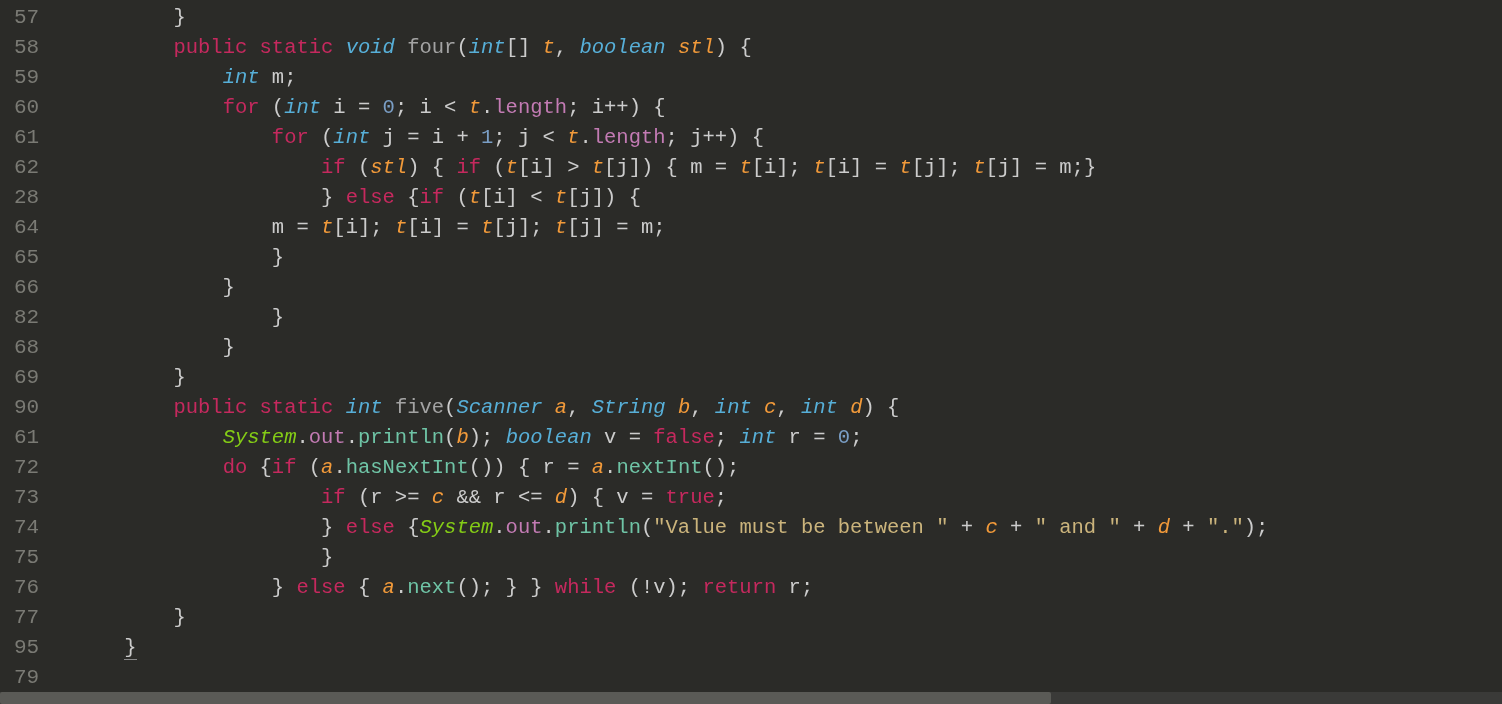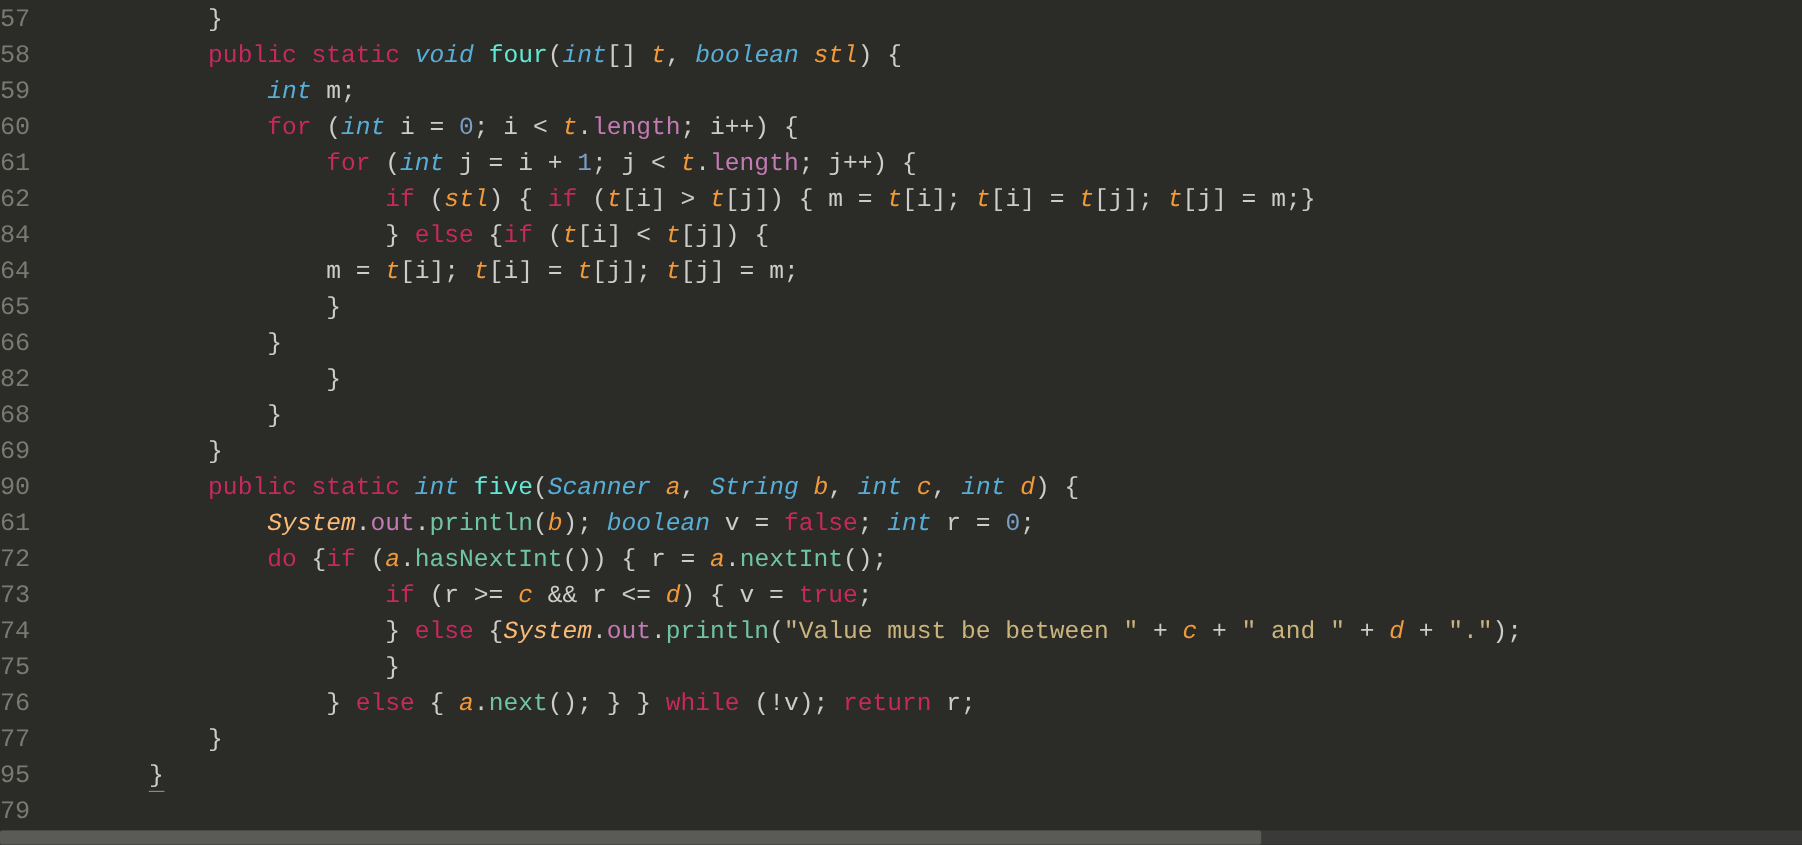--- a/index.html
+++ b/index.html
@@ -15,43 +15,43 @@
     position: relative;
   }
   .editor {
     display: flex;
     height: 100%;
   }
   .gutter {
     width: 65px;
     background: #2b2b28;
     color: #7a7a74;
-    text-align: left;
+    text-align: center;
     padding-right: 12px;
     padding-top: 3px;
     flex-shrink: 0;
     user-select: none;
     font-size: 21px;
   }
   .gutter div { height: 30px; }
   .code {
     flex: 1;
     padding-top: 3px;
     padding-left: 10px;
     white-space: pre;
     position: relative;
   }
   .code-line {
     height: 30px;
     display: block;
   }
   .k  { color: #c5295e; margin-top: 11px; }       
   .kt { color: #57afd8; font-style: italic; } 
-  .tv { color: #fdba74; font-style: italic; } 
-  .fn { color: #5eead4; }       
+  .tv { color: #84cc16; font-style: italic; } 
+  .fn { color: #a3a3a3; }       
   .mn { color: #6fc4a6; }       
   .pm { color: #f29a3a; font-style: italic; } 
   .vd { color: #ccc; }          
   .nm { color: #7a9ec5; }          
   .br { color: #ccc; }          
   .st { color: #cbb47c; }       
   .cf { color: #c5295e; }       
   .fld{ color: #c37bb4; }       
   .underline { border-bottom: 1px solid #888; }
   .scrollbar {
@@ -72,21 +72,21 @@
 <body>
 
 <div class="editor">
   <div class="gutter" id="gutter">
       <div>57</div>
       <div>58</div>
       <div>59</div>
       <div>60</div>
       <div>61</div>
       <div>62</div>
-      <div>84</div>
+      <div>28</div>
       <div>64</div>
       <div>65</div>
       <div>66</div>
       <div>82</div>
       <div>68</div>
       <div>69</div>
       <div>90</div>
       <div>61</div>
       <div>72</div>
       <div>73</div>

